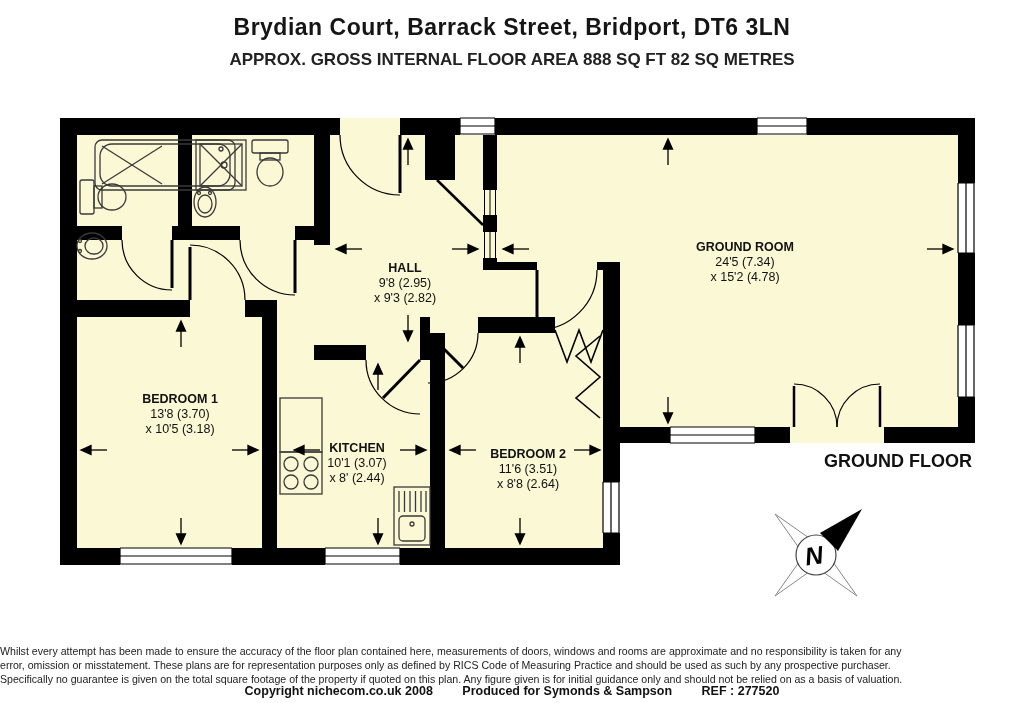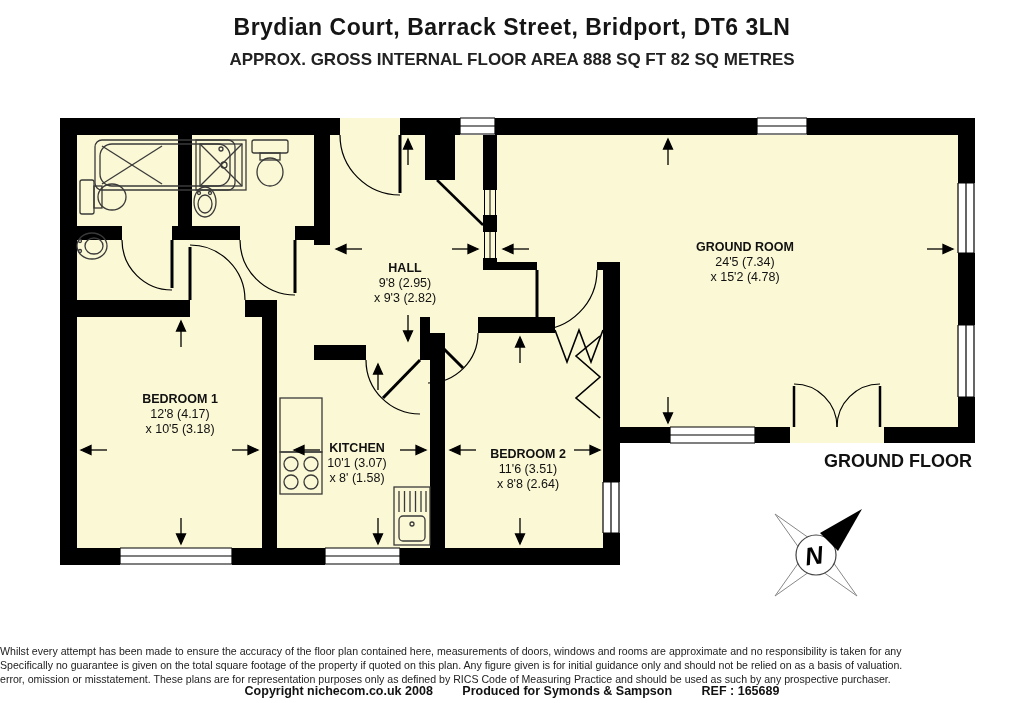--- a/index.html
+++ b/index.html
@@ -253,43 +253,43 @@
   </div>
 
   <div class="room-label" style="left:645px;top:240px;width:200px;">
     <div class="rname">GROUND ROOM</div>
     <div>24'5 (7.34)</div>
     <div>x 15'2 (4.78)</div>
   </div>
 
   <div class="room-label" style="left:90px;top:392px;width:180px;">
     <div class="rname">BEDROOM 1</div>
-    <div>12'8 (4.17)</div>
+    <div>13'8 (3.70)</div>
     <div>x 10'5 (3.18)</div>
   </div>
 
   <div class="room-label" style="left:287px;top:441px;width:140px;">
     <div class="rname">KITCHEN</div>
     <div>10'1 (3.07)</div>
-    <div>x 8' (1.58)</div>
+    <div>x 8' (2.44)</div>
   </div>
 
   <div class="room-label" style="left:448px;top:447px;width:160px;">
     <div class="rname">BEDROOM 2</div>
     <div>11'6 (3.51)</div>
     <div>x 8'8 (2.64)</div>
   </div>
 
   <div class="floor-label">GROUND FLOOR</div>
 
   <div class="disclaimer">
     <div>Whilst every attempt has been made to ensure the accuracy of the floor plan contained here, measurements of doors, windows and rooms are approximate and no responsibility is taken for any</div>
+    <div>error, omission or misstatement. These plans are for representation purposes only as defined by RICS Code of Measuring Practice and should be used as such by any prospective purchaser.</div>
     <div>Specifically no guarantee is given on the total square footage of the property if quoted on this plan. Any figure given is for initial guidance only and should not be relied on as a basis of valuation.</div>
-    <div>error, omission or misstatement. These plans are for representation purposes only as defined by RICS Code of Measuring Practice and should be used as such by any prospective purchaser.</div>
   </div>
 
   <div class="copyright">
     <span>Copyright nichecom.co.uk 2008</span>
     <span>Produced for Symonds &amp; Sampson</span>
-    <span>REF : 165689</span>
+    <span>REF : 277520</span>
   </div>
 
 </div>
 
 </body></html>

